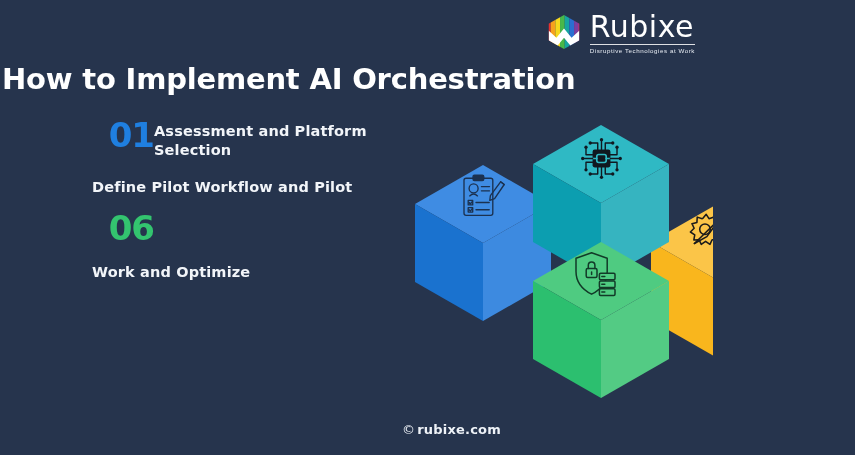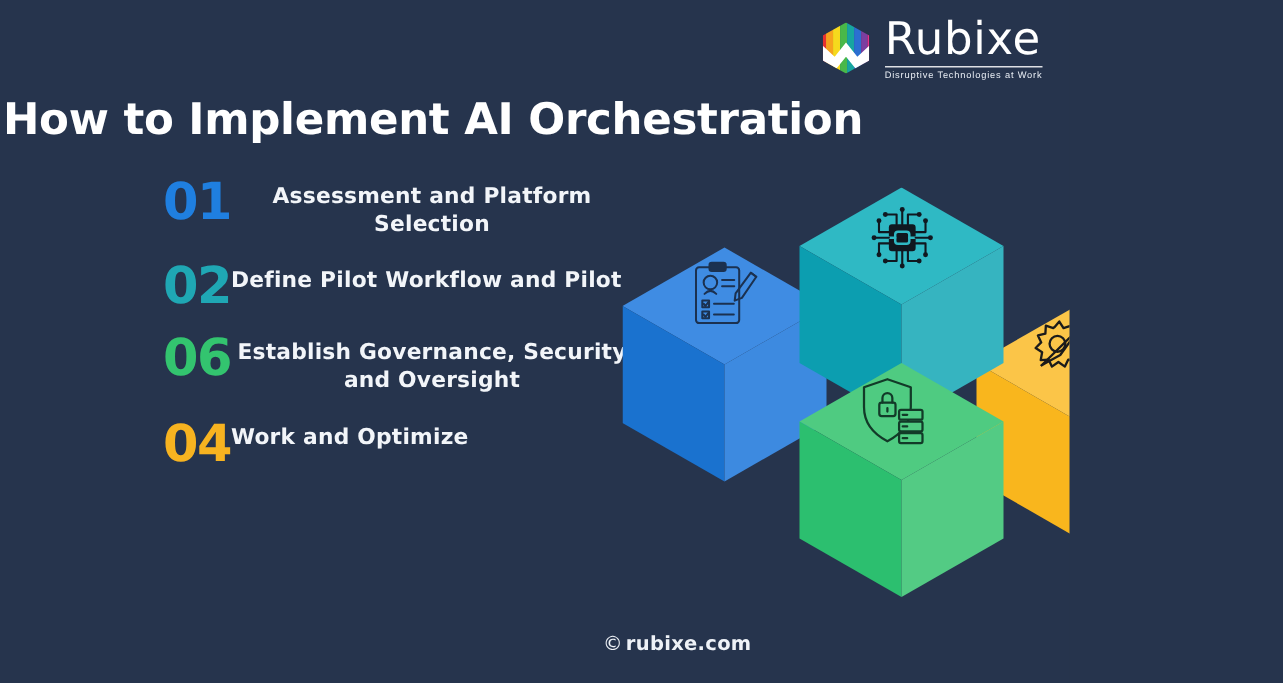--- a/index.html
+++ b/index.html
@@ -98,21 +98,20 @@
     text-align: right;
   }
   .step-label {
     font-size: 14.5px;
     font-weight: bold;
     color: #f2f5f9;
     line-height: 1.32;
     padding-top: 4px;
     letter-spacing: 0.15px;
     font-family: "DejaVu Sans", sans-serif;
-    text-align: center;
   }
 
   
   #art {
     position: absolute;
     left: 415px;
     top: 125px;
     width: 400px;
     height: 275px;
   }
@@ -173,31 +172,28 @@
   <div id="title">How to Implement AI Orchestration</div>
 
   <div id="steps">
 
     <div class="step">
       <div class="step-num" style="color:#1f7fe0;">01</div>
       <div class="step-label">Assessment and Platform Selection</div>
     </div>
 
     <div class="step">
-      <div class="step-num" style="color:#1fa7b4;">02</div>
       <div class="step-label">Define Pilot Workflow and Pilot</div>
     </div>
 
     <div class="step">
       <div class="step-num" style="color:#33c46f;">06</div>
-      <div class="step-label">Establish Governance, Security and Oversight</div>
     </div>
 
     <div class="step">
-      <div class="step-num" style="color:#f7b320;">04</div>
       <div class="step-label">Work and Optimize</div>
     </div>
 
   </div>
 
   <div id="art">
     <svg width="400" height="275" viewBox="0 0 400 275">
 
       <g>
         <polygon points="68,40 136,79 68,118 0,79" fill="#3f8ce3"></polygon>

